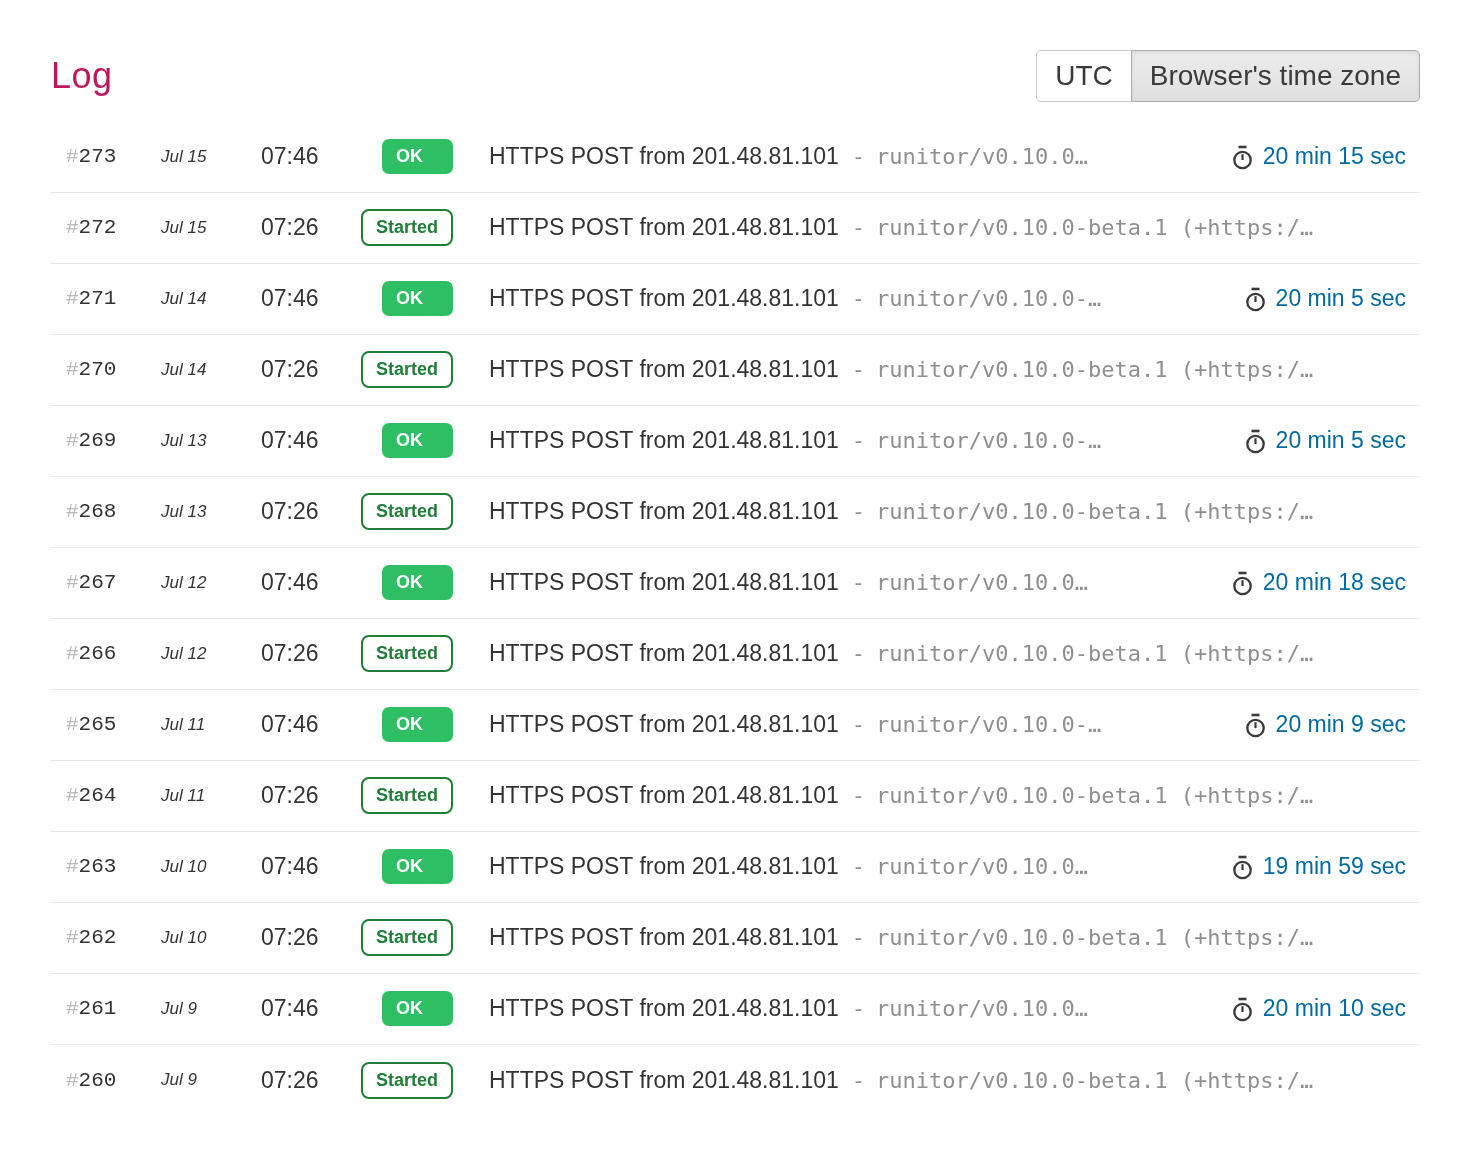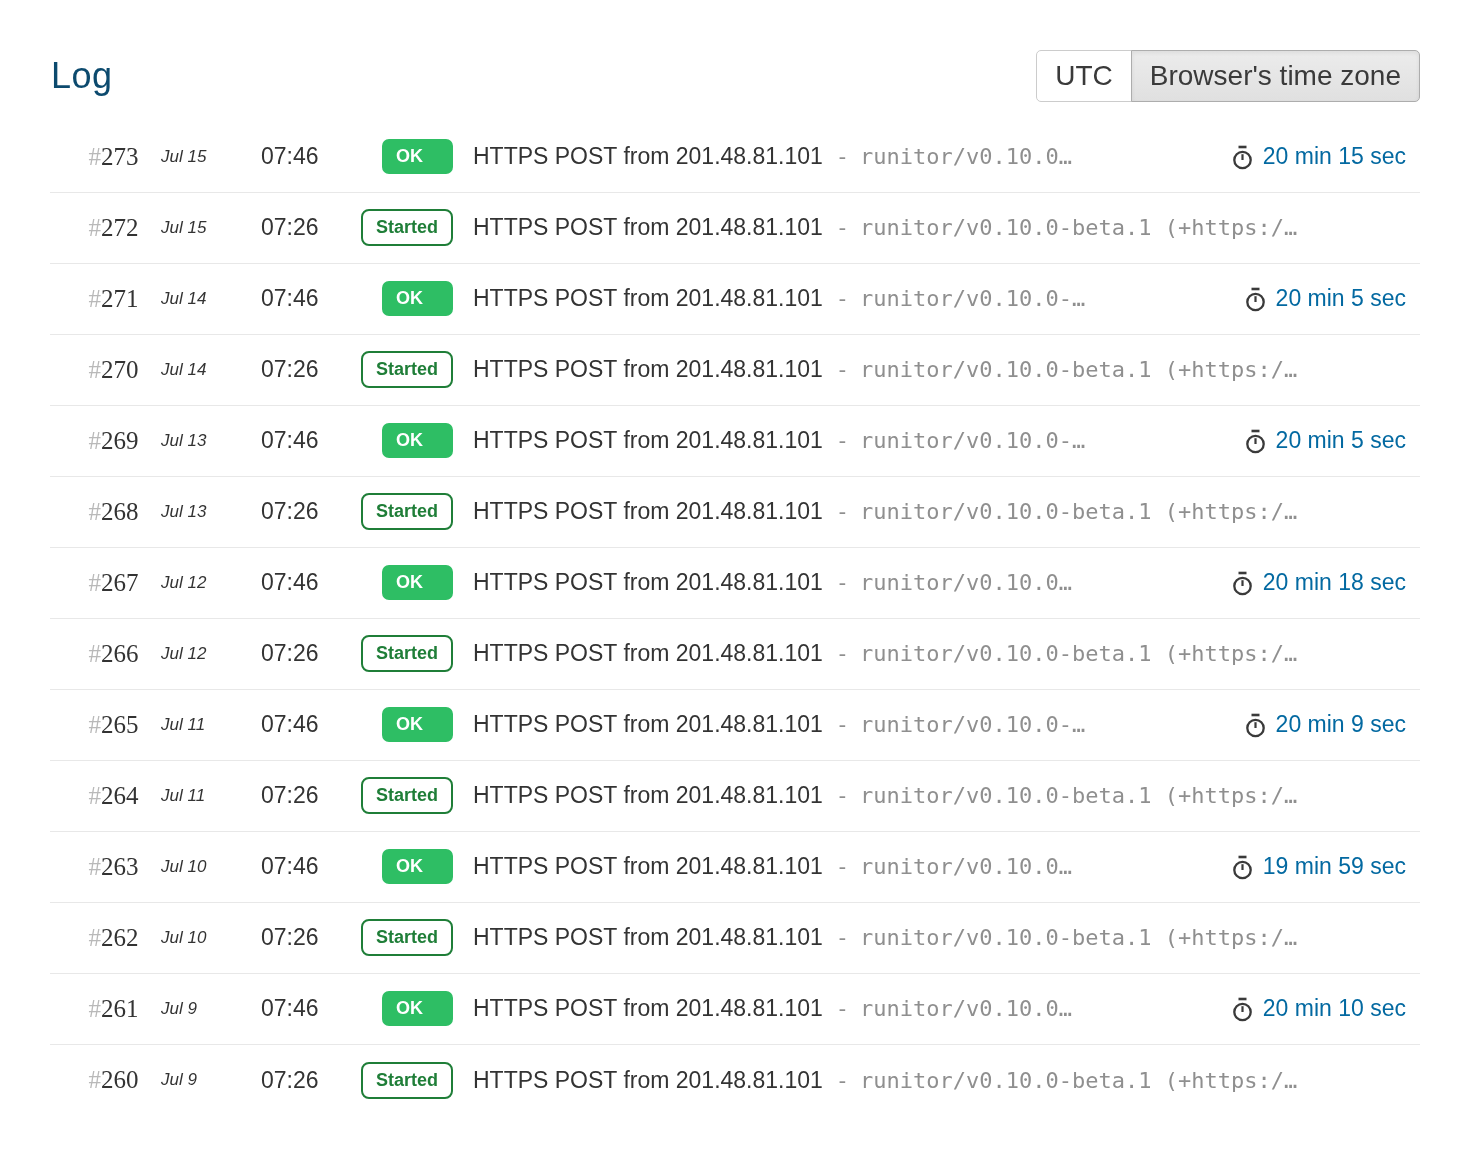--- a/index.html
+++ b/index.html
@@ -29,21 +29,21 @@
   .header {
     display: flex;
     align-items: center;
     justify-content: space-between;
     padding-left: 1px;
   }
   .titles { display: flex; align-items: baseline; }
   .page-title {
     font-size: 36px;
     font-weight: 400;
-    color: #0c4a6e;
+    color: #be185d;
     letter-spacing: 0.5px;
   }
   .page-subtitle {
     margin-left: 14px;
     font-size: 21px;
     color: var(--muted);
   }
   .btn-group { display: flex; }
   .btn {
     font-family: "Liberation Sans", sans-serif;
@@ -71,26 +71,25 @@
     align-items: center;
     height: 71px;
     border-bottom: 1px solid var(--separator-line);
     padding-right: 14px;
     cursor: pointer;
   }
   .log-row:last-child { border-bottom: none; }
   .col-num {
     width: 111px;
     padding-left: 16px;
-    font-family: Liberation Serif, serif;
-    font-size: 25px;
+    font-family: Liberation Mono, monospace;
+    font-size: 21px;
     color: var(--text-dark);
     flex-shrink: 0;
     white-space: nowrap;
-    text-align: center;
   }
   .col-num .hash { color: var(--hash); }
   .col-date {
     width: 100px;
     font-size: 17px;
     flex-shrink: 0;
     white-space: nowrap;
     font-style: italic;
   }
   .col-time {
@@ -121,21 +120,21 @@
   .badge-started {
     background: #ffffff;
     color: var(--started-green);
     border: 2px solid var(--started-green);
     border-radius: 8px;
     padding: 7px 13px 8px 13px;
   }
   .col-desc {
     flex: 1;
     min-width: 0;
-    margin-left: 20px;
+    margin-left: 36px;
     display: flex;
     align-items: baseline;
     white-space: nowrap;
     overflow: hidden;
   }
   .desc-main {
     font-size: 23px;
     color: var(--text-dark);
     flex-shrink: 0;
   }

